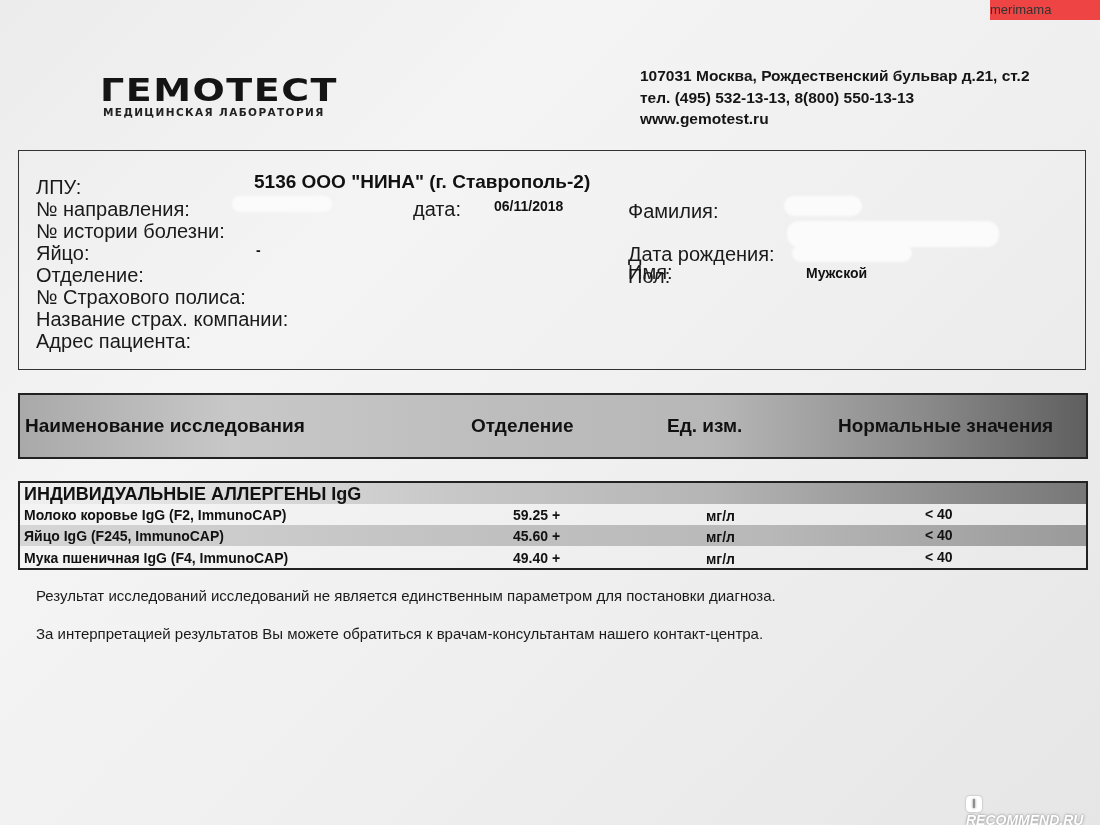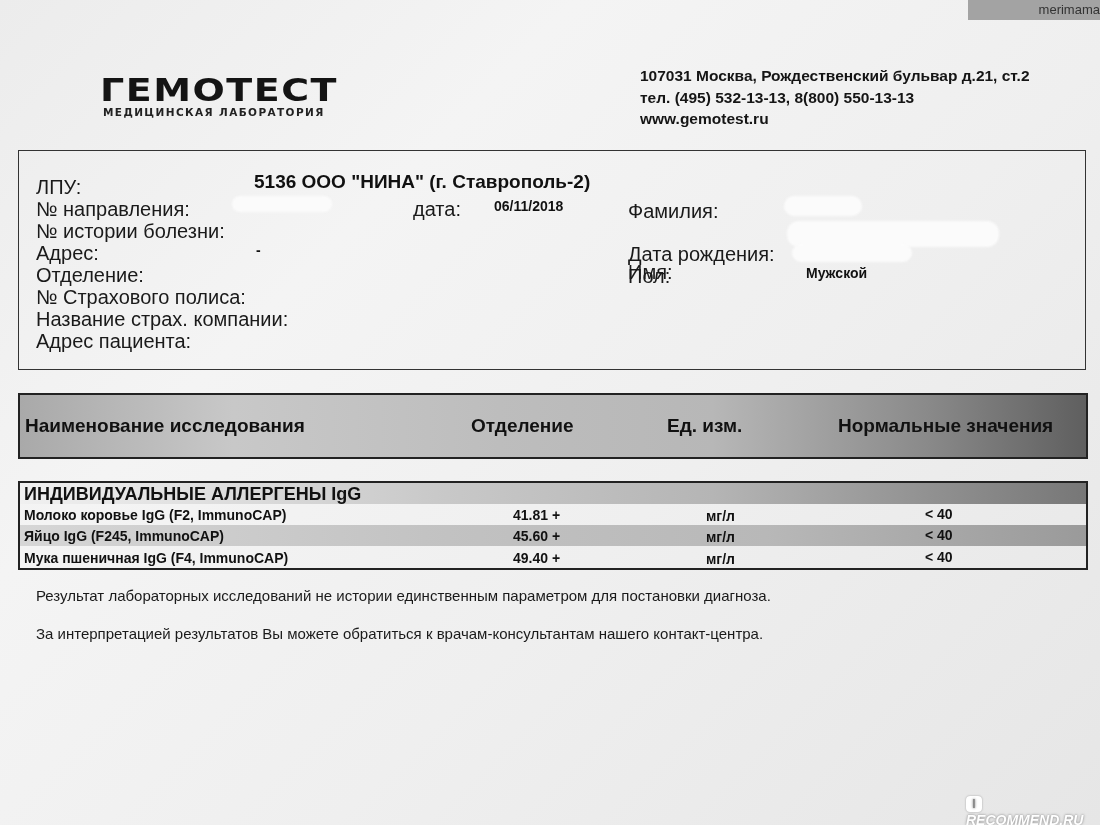--- a/index.html
+++ b/index.html
@@ -3,22 +3,22 @@
 <meta charset="utf-8">
 <style>
   html, body { margin:0; padding:0; }
   body {
     width:1100px; height:825px; overflow:hidden; position:relative;
     background: linear-gradient(135deg, #ececec 0%, #f4f4f4 30%, #efefef 60%, #e6e6e6 100%);
     font-family: "Liberation Sans", sans-serif; color:#111;
   }
   .abs { position:absolute; }
   .watermark-user {
-    right:0; top:0; width:132px; height:20px; background:#a3a3a3;
-    font-size:13px; color:#333; text-align:right; line-height:20px;
+    right:0; top:0; width:110px; height:20px; background:#ef4444;
+    font-size:13px; color:#333; text-align:left; line-height:20px;
   }
   .logo-main {
     left:100px; top:74px; font-size:38px; font-weight:bold; letter-spacing:1.5px;
     font-family:"DejaVu Sans", sans-serif; color:#141414; line-height:38px;
     transform: scaleY(0.85); transform-origin:left top;
   }
   .logo-sub {
     left:103px; top:106px; font-size:10.5px; font-weight:bold; letter-spacing:1.4px;
     font-family:"DejaVu Sans", sans-serif; color:#222;
   }
@@ -73,21 +73,21 @@
 
 <div class="abs lbl" style="left:36px; top:176px;">ЛПУ:</div>
 <div class="abs" style="left:254px; top:171px; font-size:19px; font-weight:bold;">5136 ООО  "НИНА" (г. Ставрополь-2)</div>
 
 <div class="abs lbl" style="left:36px; top:198px;">№ направления:</div>
 <div class="abs redact" style="left:232px; top:196px; width:100px; height:16px;"></div>
 <div class="abs lbl" style="left:413px; top:198px;">дата:</div>
 <div class="abs val-bold" style="left:494px; top:198px;">06/11/2018</div>
 
 <div class="abs lbl" style="left:36px; top:220px;">№  истории болезни:</div>
-<div class="abs lbl" style="left:36px; top:242px;">Адрес:</div>
+<div class="abs lbl" style="left:36px; top:242px;">Яйцо:</div>
 <div class="abs val-bold" style="left:256px; top:242px;">-</div>
 <div class="abs lbl" style="left:36px; top:264px;">Отделение:</div>
 <div class="abs lbl" style="left:36px; top:286px;">№ Страхового полиса:</div>
 <div class="abs lbl" style="left:36px; top:308px;">Название страх. компании:</div>
 <div class="abs lbl" style="left:36px; top:330px;">Адрес пациента:</div>
 
 <div class="abs lbl" style="left:628px; top:200px;">Фамилия:</div>
 <div class="abs lbl" style="left:628px; top:221px;margin-top:40px;">Имя:</div>
 <div class="abs lbl" style="left:628px; top:243px;">Дата рождения:</div>
 <div class="abs lbl" style="left:628px; top:265px;">Пол:</div>
@@ -103,35 +103,35 @@
 <div class="abs hdr" style="left:667px;">Ед. изм.</div>
 <div class="abs hdr" style="left:802px;margin-left:36px;">Нормальные значения</div>
 
 <div class="abs results-table"></div>
 <div class="abs grp-row"></div>
 <div class="abs" style="left:24px; top:484px; font-size:18px; font-weight:bold;">ИНДИВИДУАЛЬНЫЕ АЛЛЕРГЕНЫ IgG</div>
 <div class="abs row-shaded"></div>
 
 <div>
   <div class="abs cell" style="left:24px; top:507px;">Молоко коровье IgG (F2, ImmunoCAP)</div>
-  <div class="abs cell" style="left:513px; top:507px;">41.81 +</div>
+  <div class="abs cell" style="left:513px; top:507px;">59.25 +</div>
   <div class="abs cell" style="left:706px; top:508px;">мг/л</div>
   <div class="abs cell" style="left:925px; top:506px;">&lt; 40</div>
 </div>
 <div>
   <div class="abs cell" style="left:24px; top:528px;">Яйцо IgG (F245, ImmunoCAP)</div>
   <div class="abs cell" style="left:513px; top:528px;">45.60 +</div>
   <div class="abs cell" style="left:706px; top:529px;">мг/л</div>
   <div class="abs cell" style="left:925px; top:527px;">&lt; 40</div>
 </div>
 <div>
   <div class="abs cell" style="left:24px; top:550px;">Мука пшеничная IgG (F4, ImmunoCAP)</div>
   <div class="abs cell" style="left:513px; top:550px;">49.40 +</div>
   <div class="abs cell" style="left:706px; top:551px;">мг/л</div>
   <div class="abs cell" style="left:925px; top:549px;">&lt; 40</div>
 </div>
 
-<div class="abs note" style="top:587px;">Результат лабораторных исследований не истории единственным параметром для постановки диагноза.</div>
+<div class="abs note" style="top:587px;">Результат исследований исследований не является единственным параметром для постановки диагноза.</div>
 <div class="abs note" style="top:625px;">За интерпретацией результатов Вы можете обратиться к врачам-консультантам нашего контакт-центра.</div>
 
 <div class="abs recommend">
   <span class="rec-badge">I</span><span>RECOMMEND.RU</span>
 </div>
 
 </body></html>

